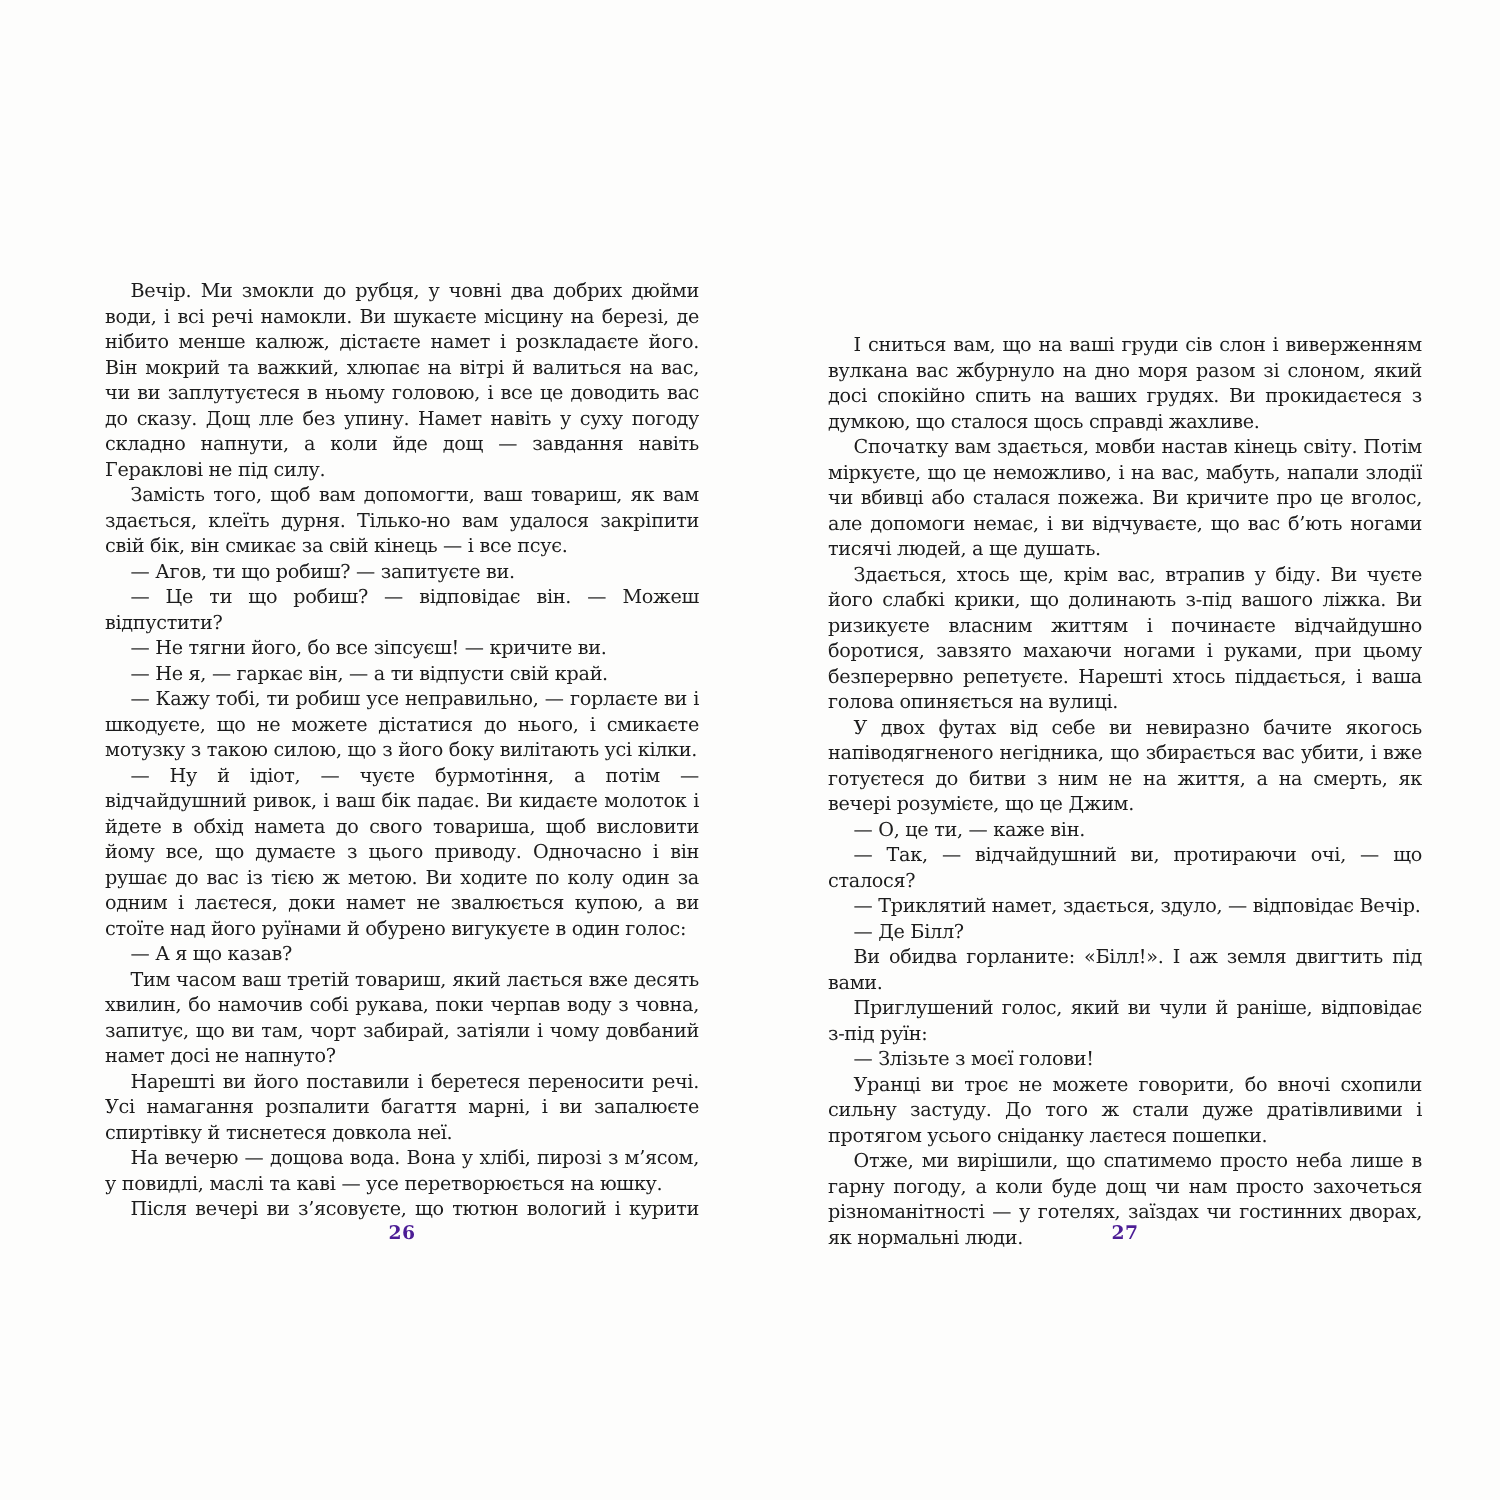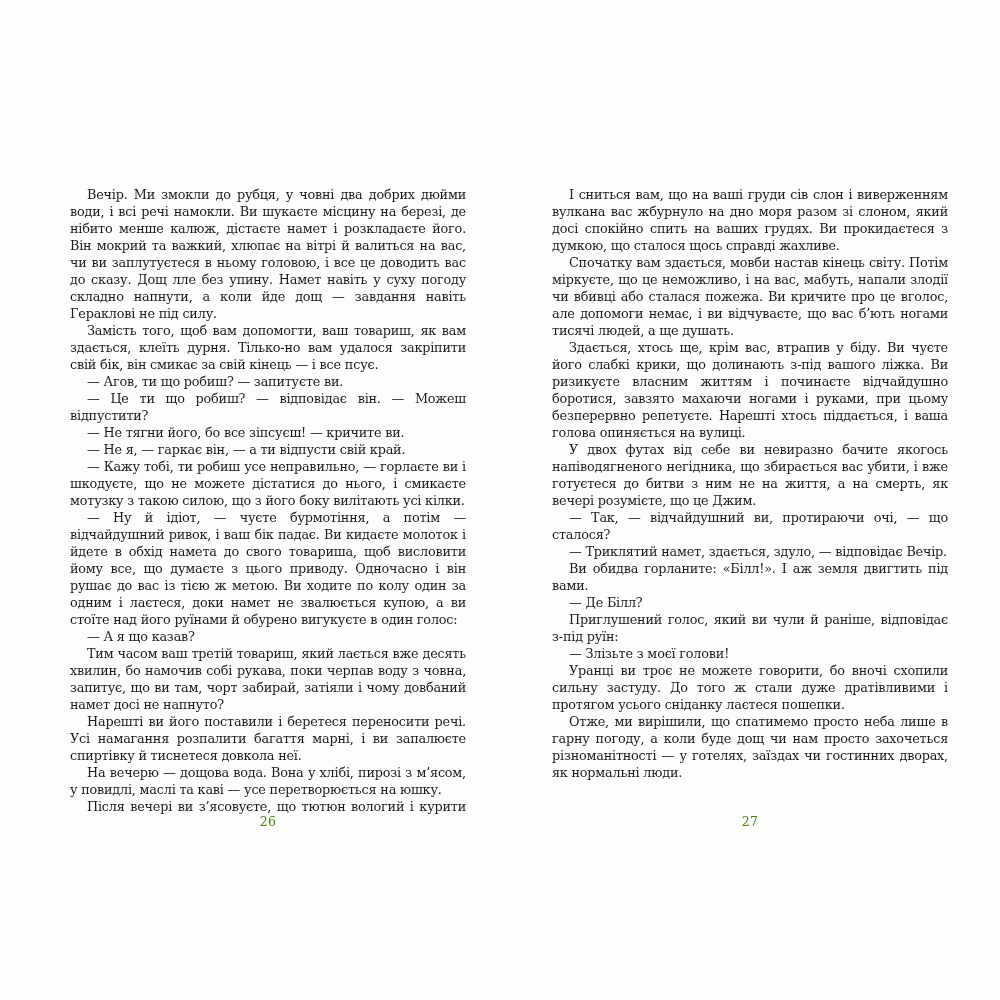--- a/index.html
+++ b/index.html
@@ -33,33 +33,33 @@
     top: 186px;
     width: 396px;
     height: 630px;
     overflow: hidden;
     font-size: 12.8px;
     line-height: 17px;
     letter-spacing: -0.2px;
     text-align: justify;
   }
   .page-left  .page-body { left: 70px; }
-  .page-right .page-body { left: 52px; }
+  .page-right .page-body { left: 52px; margin-top: 36px; }
   .para {
     margin: 0;
     text-indent: 17px;
   }
   .page-number {
     position: absolute;
     top: 814px;
     width: 396px;
     text-align: center;
     font-size: 12.5px;
-    font-weight: 400;
-    color: #4d7c0f;
+    font-weight: 700;
+    color: #4c1d95;
     letter-spacing: 0.3px;
   }
   .page-left  .page-number { left: 70px; }
   .page-right .page-number { left: 52px; }
 </style>
 </head>
 <body>
 
 <div class="spread">
 
@@ -81,24 +81,25 @@
       </div>
     <div class="page-number">26</div>
   </div>
 
   <div class="page page-right">
     <div class="page-body">
         <p class="para">І сниться вам, що на ваші груди сів слон і виверженням вулкана вас жбурнуло на дно моря разом зі слоном, який досі спокійно спить на ваших грудях. Ви прокидаєтеся з думкою, що сталося щось справді жахливе.</p>
         <p class="para">Спочатку вам здається, мовби настав кінець світу. Потім міркуєте, що це неможливо, і на вас, мабуть, напали злодії чи вбивці або сталася пожежа. Ви кричите про це вголос, але допомоги немає, і ви відчуваєте, що вас б’ють ногами тисячі людей, а ще душать.</p>
         <p class="para">Здається, хтось ще, крім вас, втрапив у біду. Ви чуєте його слабкі крики, що долинають з-під вашого ліжка. Ви ризикуєте власним життям і починаєте відчайдушно боротися, завзято махаючи ногами і руками, при цьому безперервно репетуєте. Нарешті хтось піддається, і ваша голова опиняється на вулиці.</p>
         <p class="para">У двох футах від себе ви невиразно бачите якогось напіводягненого негідника, що збирається вас убити, і вже готуєтеся до битви з ним не на життя, а на смерть, як вечері розумієте, що це Джим.</p>
+        <p class="para">— О, це ти, — каже він.</p>
         <p class="para">— Так, — відчайдушний ви, протираючи очі, — що сталося?</p>
         <p class="para">— Триклятий намет, здається, здуло, — відповідає Вечір.</p>
+        <p class="para">— Де Білл?</p>
         <p class="para">Ви обидва горланите: «Білл!». І аж земля двигтить під вами.</p>
-        <p class="para">— Де Білл?</p>
         <p class="para">Приглушений голос, який ви чули й раніше, відповідає з-під руїн:</p>
         <p class="para">— Злізьте з моєї голови!</p>
         <p class="para">Уранці ви троє не можете говорити, бо вночі схопили сильну застуду. До того ж стали дуже дратівливими і протягом усього сніданку лаєтеся пошепки.</p>
         <p class="para">Отже, ми вирішили, що спатимемо просто неба лише в гарну погоду, а коли буде дощ чи нам просто захочеться різноманітності — у готелях, заїздах чи гостинних дворах, як нормальні люди.</p>
       </div>
     <div class="page-number">27</div>
   </div>
 
 </div>
 

